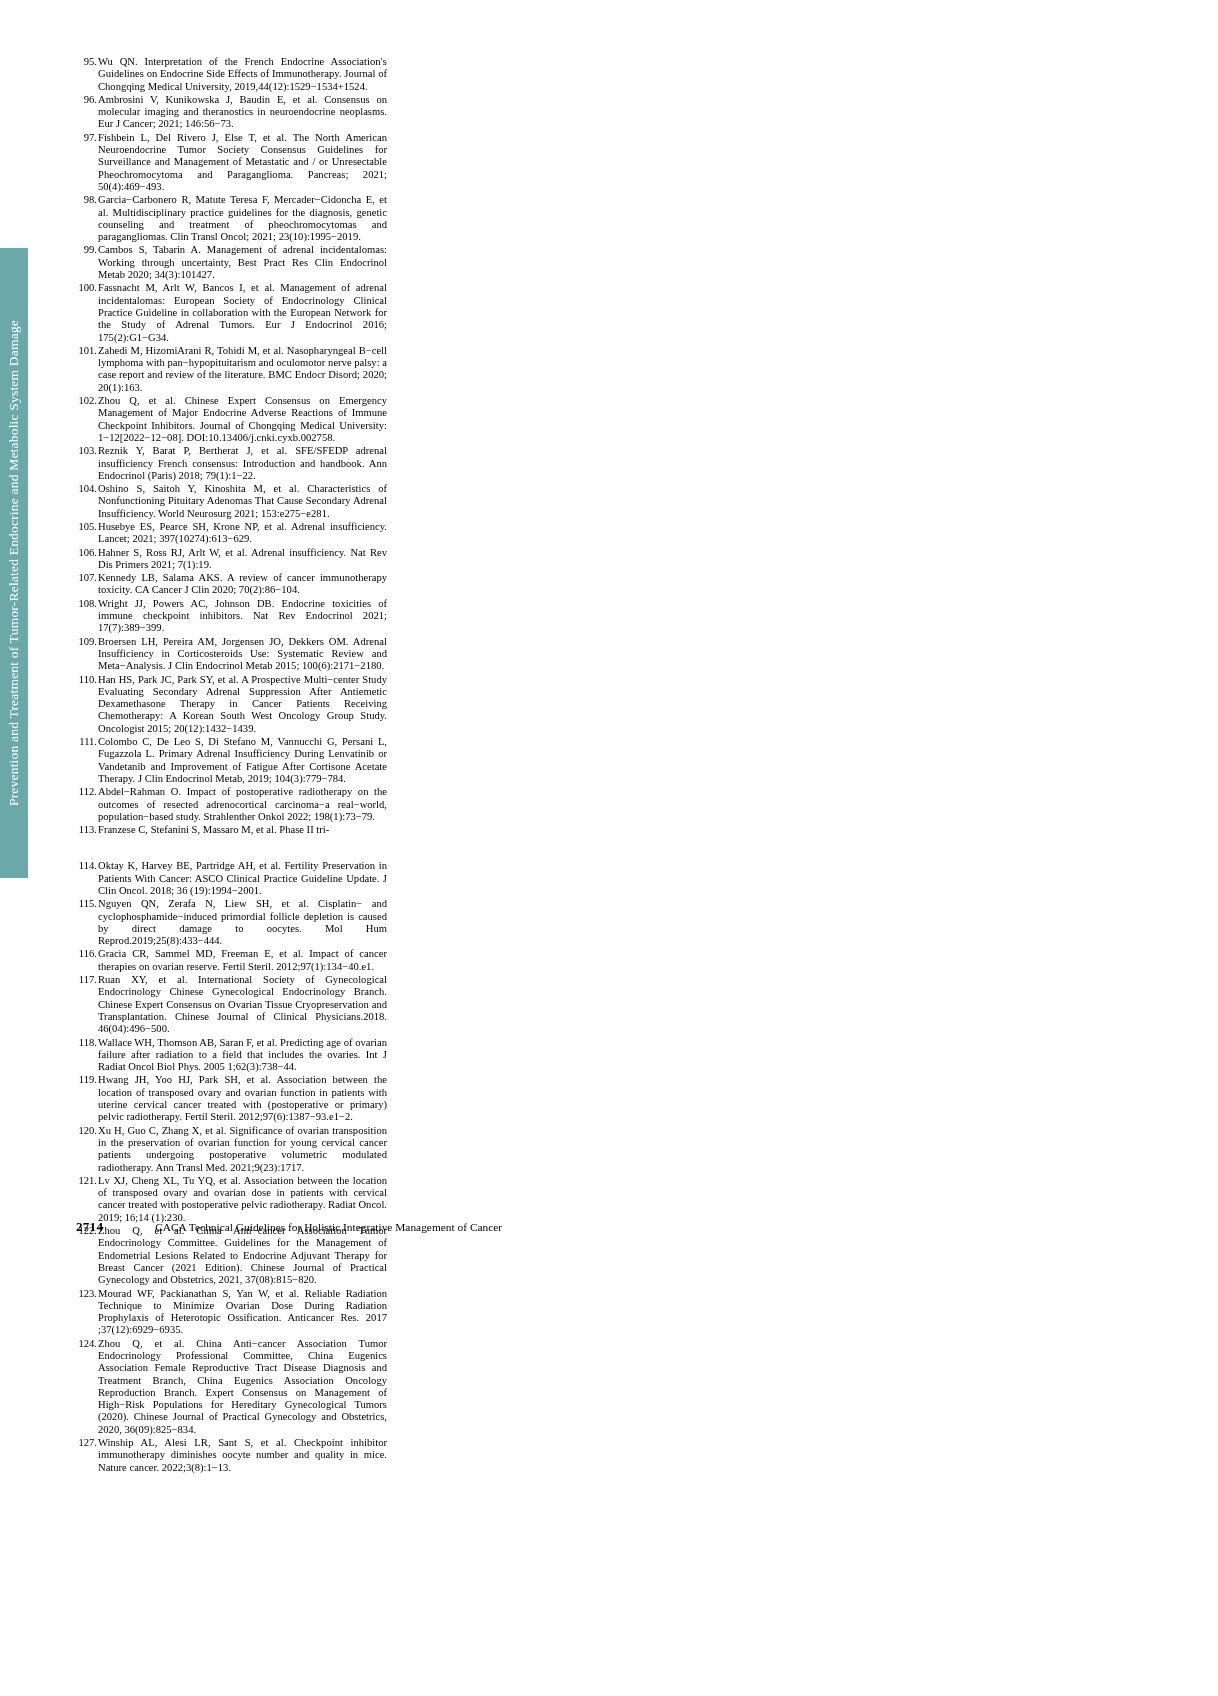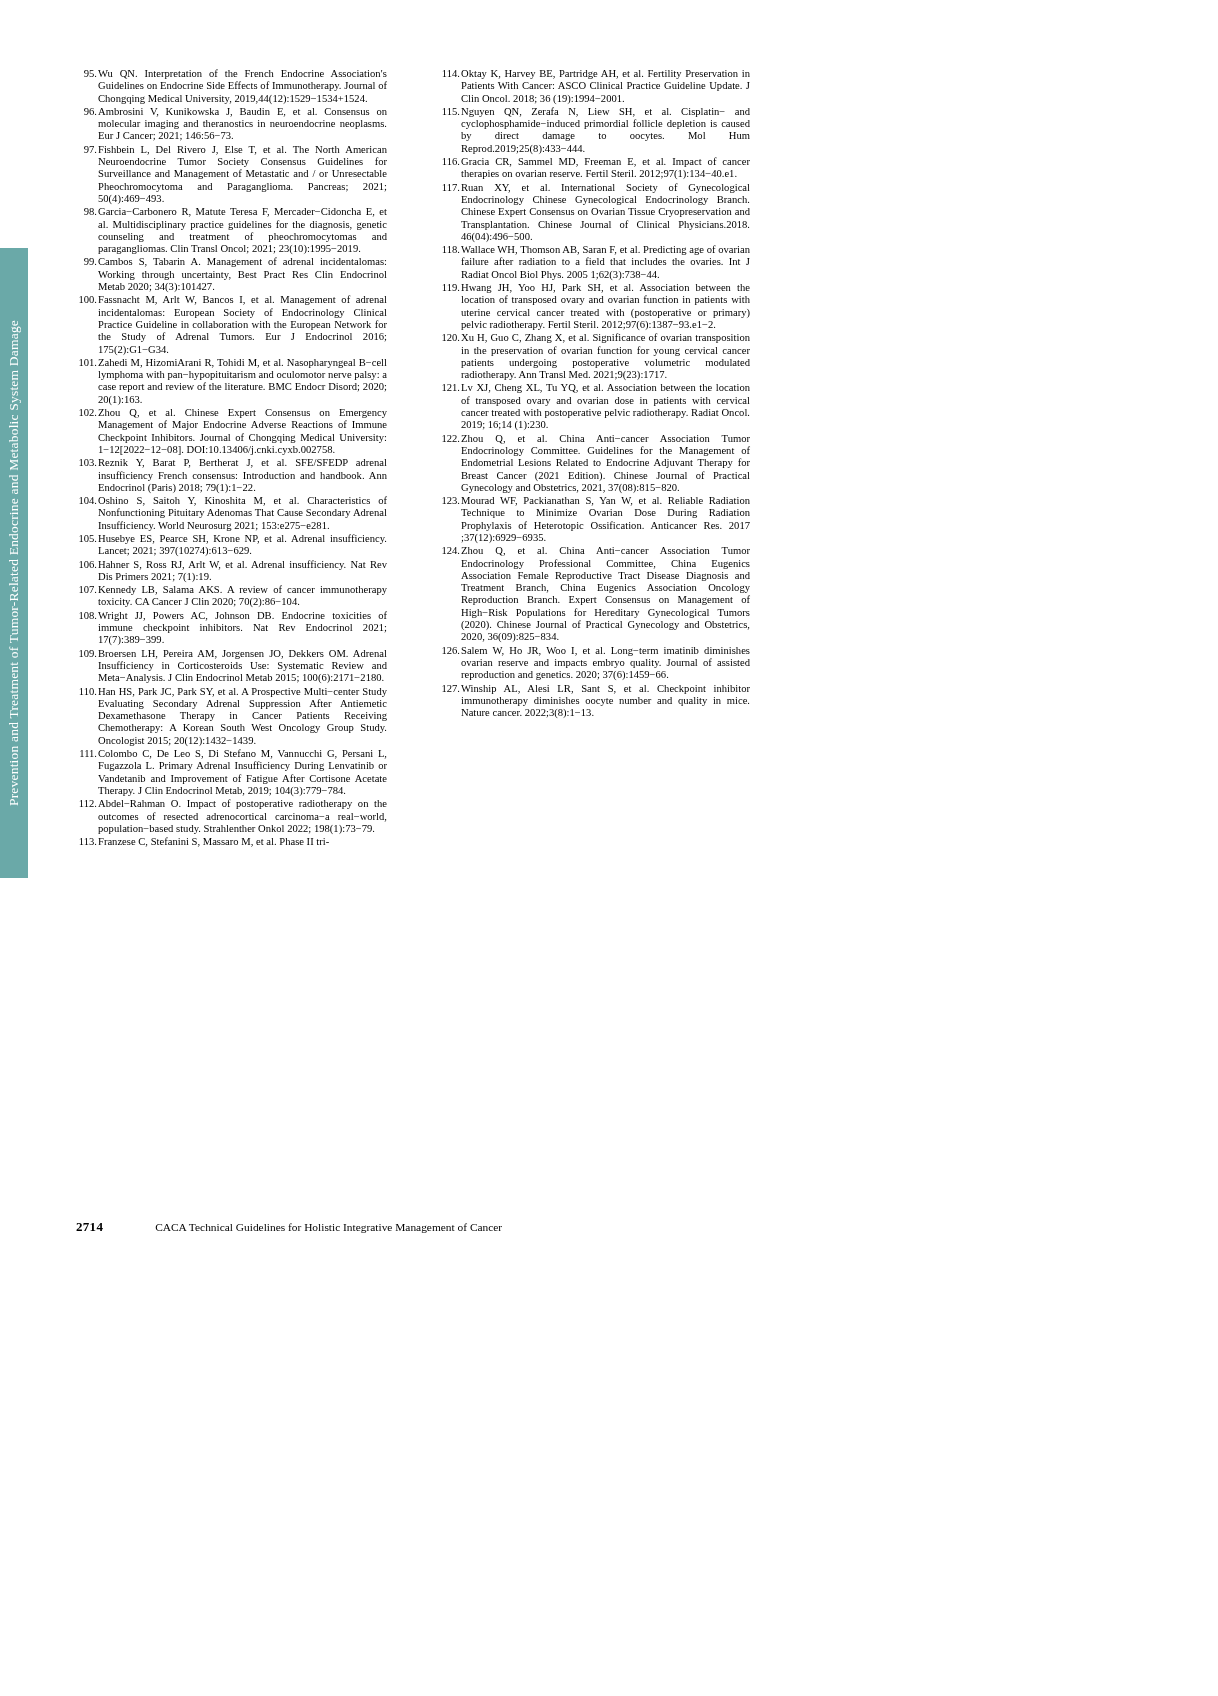--- a/index.html
+++ b/index.html
@@ -47,24 +47,25 @@
     display: flex;
     align-items: center;
     justify-content: center;
     white-space: nowrap;
   }
 
   
   .columns {
     position: absolute;
     left: 76px;
-    top: 68px;
+    top: 56px;
     width: 1066px;
     display: flex;
-    gap: 52px;
+    gap: 23px;
+    flex-direction: column;
   }
   .col {
     width: 311px;
   }
 
   .ref {
     display: flex;
     font-size: 10.6px;
     line-height: 12.3px;
     color: #000000;
@@ -237,24 +238,20 @@
         </div>
       <div class="ref">
           <span class="num">123.</span>
           <span class="body">Mourad WF, Packianathan S, Yan W, et al. Reliable Radiation Technique to Minimize Ovarian Dose During Radiation Prophylaxis of Heterotopic Ossification. Anticancer Res. 2017 ;37(12):6929−6935.</span>
         </div>
       <div class="ref">
           <span class="num">124.</span>
           <span class="body">Zhou Q, et al. China Anti−cancer Association Tumor Endocrinology Professional Committee, China Eugenics Association Female Reproductive Tract Disease Diagnosis and Treatment Branch, China Eugenics Association Oncology Reproduction Branch. Expert Consensus on Management of High−Risk Populations for Hereditary Gynecological Tumors (2020). Chinese Journal of Practical Gynecology and Obstetrics, 2020, 36(09):825−834.</span>
         </div>
       <div class="ref">
-          <span class="num">126.</span>
-          <span class="body">Salem W, Ho JR, Woo I, et al. Long−term imatinib diminishes ovarian reserve and impacts embryo quality. Journal of assisted reproduction and genetics. 2020; 37(6):1459−66.</span>
-        </div>
-      <div class="ref">
           <span class="num">127.</span>
           <span class="body">Winship AL, Alesi LR, Sant S, et al. Checkpoint inhibitor immunotherapy diminishes oocyte number and quality in mice. Nature cancer. 2022;3(8):1−13.</span>
         </div>
     </div>
 
   </div>
 
   <div class="footer">
     <span class="footer-page">2714</span>
     <span class="footer-text">CACA Technical Guidelines for Holistic Integrative Management of Cancer</span>

